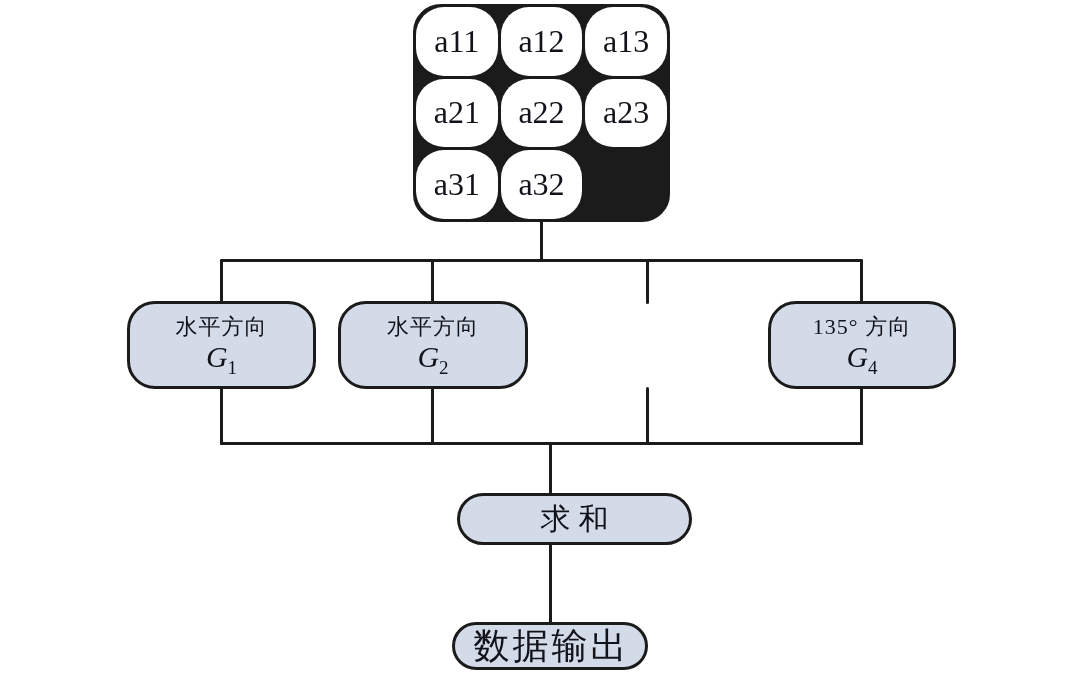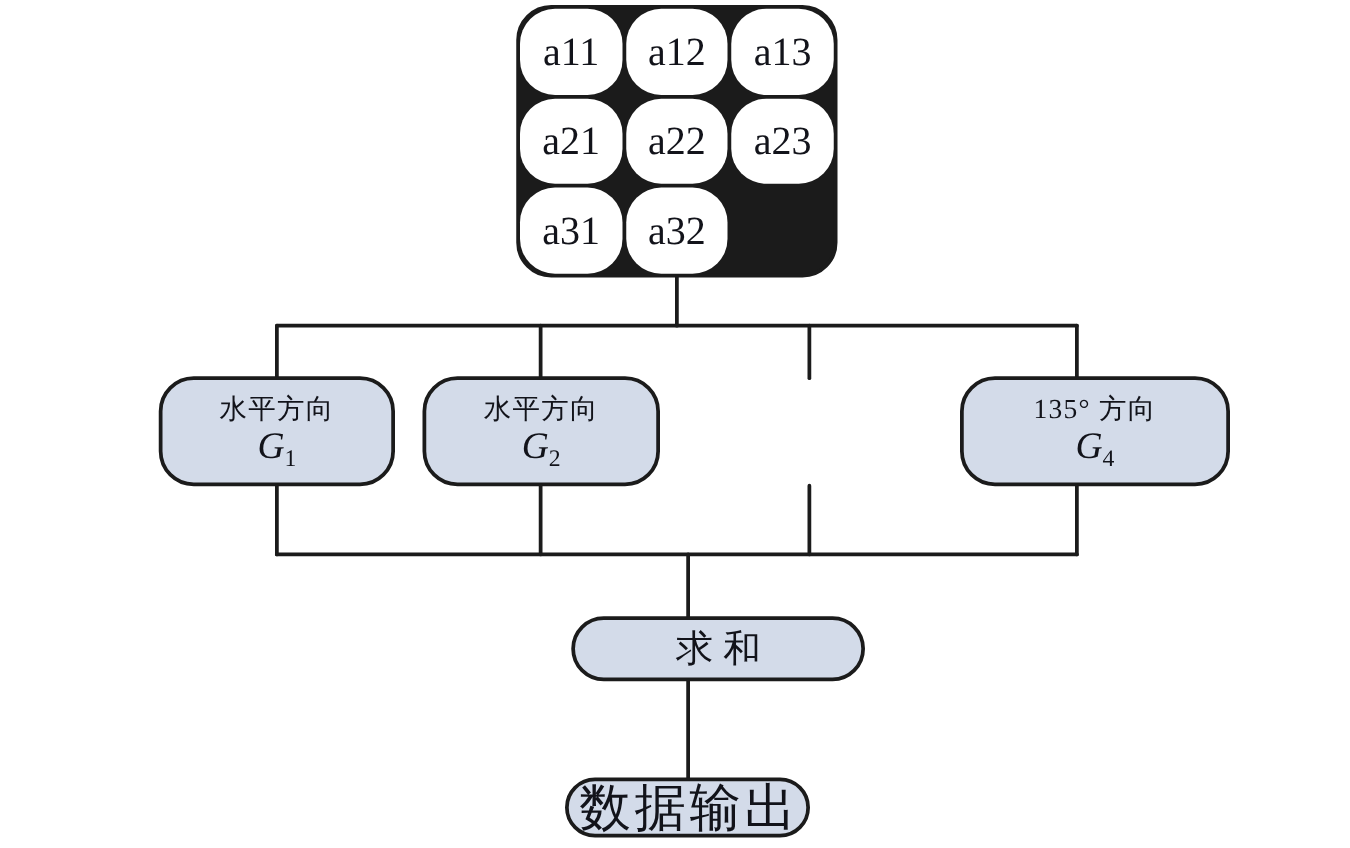--- a/index.html
+++ b/index.html
@@ -66,21 +66,21 @@
     left: 433px; top: 493px;
     width: 235px; height: 52px;
     font-size: 30px;
     letter-spacing: 8px;
     padding-left: 8px;
     margin-left: 24px;
   }
   .output-box {
     left: 452px; top: 622px;
     width: 196px; height: 48px;
-    font-size: 41px;
+    font-size: 36px;
     letter-spacing: 3px;
     padding-left: 3px;
   }
 </style>
 </head>
 <body>
 
 <div class="canvas">
 
   <div class="matrix">
@@ -102,21 +102,21 @@
   <div class="v-line" style="left:860px; top:259px; height:45px;"></div>
 
   <div class="node dir-box" style="left:127px; width:189px;">
     <div class="dir-label">水平方向</div>
     <div class="dir-symbol"><span>G</span><sub>1</sub></div>
   </div>
   <div class="node dir-box" style="left:338px; width:190px;">
     <div class="dir-label">水平方向</div>
     <div class="dir-symbol"><span>G</span><sub>2</sub></div>
   </div>
-  <div class="node dir-box" style="left:768px; width:216px;">
+  <div class="node dir-box" style="left:768px; width:188px;">
     <div class="dir-label">135° 方向</div>
     <div class="dir-symbol"><span>G</span><sub>4</sub></div>
   </div>
 
   <div class="v-line" style="left:220px; top:387px; height:58px;"></div>
   <div class="v-line" style="left:431px; top:387px; height:58px;"></div>
   <div class="v-line" style="left:646px; top:387px; height:58px;"></div>
   <div class="v-line" style="left:860px; top:387px; height:58px;"></div>
   <div class="h-line" style="left:220px; top:442px; width:643px;"></div>
   <div class="v-line" style="left:549px; top:442px; height:54px;"></div>

